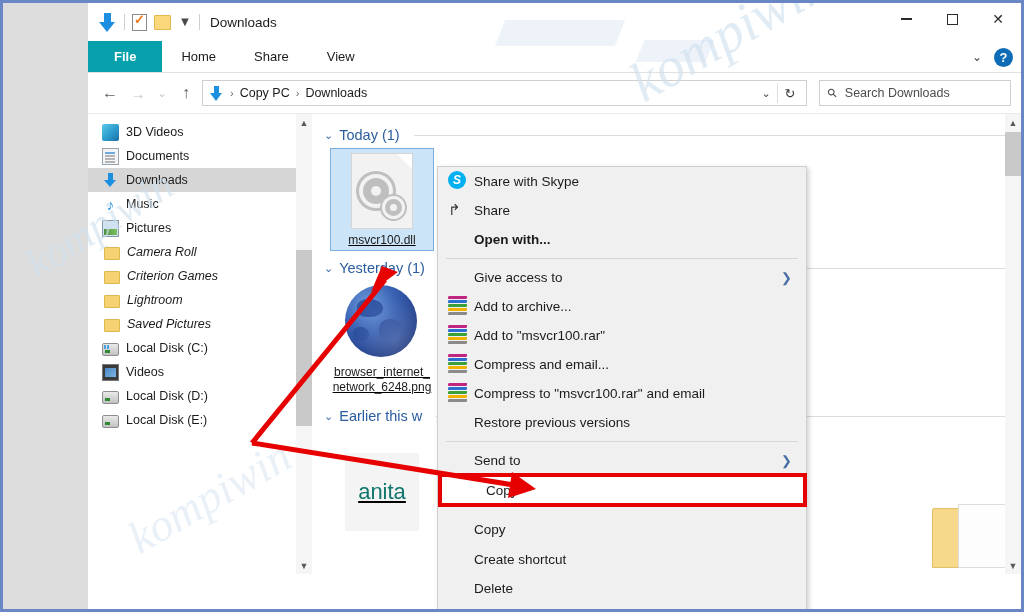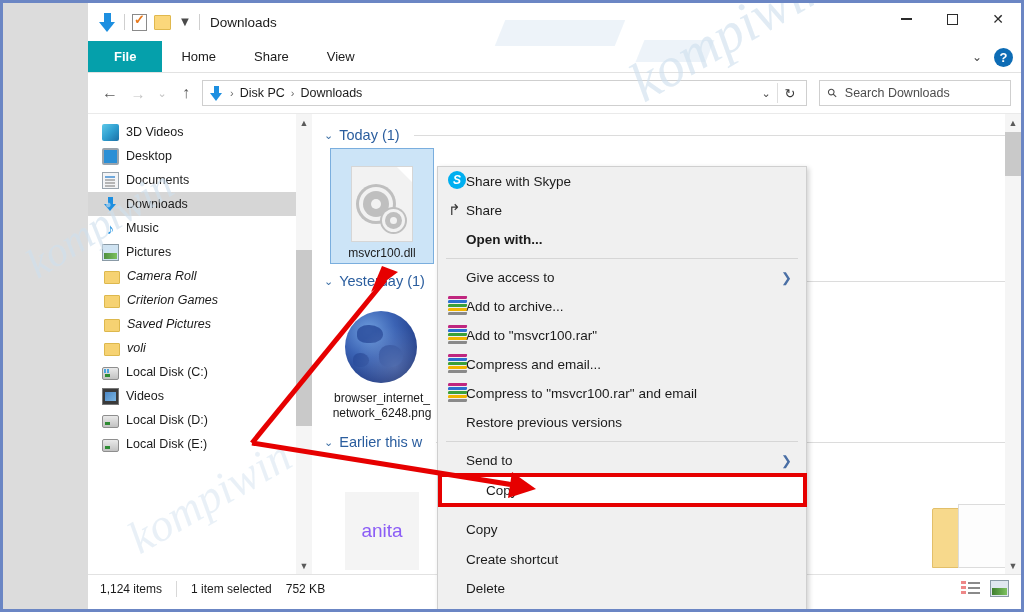--- a/index.html
+++ b/index.html
@@ -157,21 +157,21 @@
   .vscroll .arrow.bot { position: absolute; bottom: 0; width: 16px; }
   .vscroll .thumb { position: absolute; left: 0; width: 16px; background: #c9c9c9; }
 
   
   #filearea { flex: 1; background: #fff; position: relative; padding-top: 8px; overflow: hidden; }
   .group-hdr { display: flex; align-items: center; gap: 6px; padding-left: 12px; height: 26px; }
   .group-chev { font-size: 11px; color: #3a6ea5; }
   .group-label { font-size: 14.5px; color: #2a5d9e; white-space: nowrap; }
   .group-line { flex: 1; height: 1px; background: #dcdcdc; margin: 0 12px 0 8px; }
 
-  .tile { width: 104px; margin-left: 18px; padding: 17px 2px 2px; text-align: center; }
+  .tile { width: 104px; margin-left: 18px; padding: 4px 2px 2px; text-align: center; text-decoration: underline; }
   .tile.sel { background: #cce4f7; border: 1px solid #7aaede; }
   .tile .thumb-box { width: 74px; height: 78px; margin: 0 auto; position: relative; }
   .tile .fname { font-size: 12px; color: #1b1b1b; line-height: 15px; word-break: break-all; margin-top: 2px; }
 
   
   .dll-ico { width: 62px; height: 76px; margin: 0 auto; background: #f2f2f2;
              border: 1px solid #d6d6d6; position: relative; }
   .dll-ico::before { content:""; position:absolute; right:0; top:0; border-left: 15px solid transparent;
              border-top: 15px solid #ffffff; }
   .gear { position: absolute; border-radius: 50%; background: #bfbfbf; }
@@ -219,21 +219,21 @@
 
   
   #ctxmenu {
     position: absolute; left: 437px; top: 166px; width: 370px; height: 446px;
     background: #f0f0f0; border: 1px solid #cfcfcf; z-index: 30; overflow: hidden;
     box-shadow: 2px 2px 5px rgba(0,0,0,.18);
   }
   .mi { height: 29px; display: flex; align-items: center; padding-left: 8px;
         font-size: 13.5px; color: #1b1b1b; position: relative; }
   .mi.bold { font-weight: bold; }
-  .mi .mlabel { margin-left: 20px; }
+  .mi .mlabel { margin-left: 28px; }
   .mi .micon { position: absolute; left: 10px; width: 20px; height: 20px; top: 4px; }
   .mi .chev { position: absolute; right: 14px; font-size: 13px; color: #4a6fa5; }
   .msep { height: 1px; background: #d6d6d6; margin: 4px 8px; }
 
   .ico-skype { width: 18px; height: 18px; border-radius: 50%; background: #00aff0;
                color: #fff; font-size: 12px; font-weight: bold; display:flex;
                align-items:center; justify-content:center; font-style: italic; }
   .ico-share { font-size: 15px; color: #3a3a3a; line-height: 20px; }
   .ico-rar { width: 19px; height: 19px; position: relative; }
   .ico-rar i { position:absolute; left:0; width:19px; height:3.4px; display:block;
@@ -298,21 +298,21 @@
 
     <div id="addressrow">
       <div class="navbtn">←</div>
       <div class="navbtn dim">→</div>
       <div class="navbtn small dim">⌄</div>
       <div class="navbtn">↑</div>
 
       <div id="addressbox">
         <span class="addr-icon"></span>
         <span class="crumb-sep">›</span>
-        <span class="crumb">Disk PC</span>
+        <span class="crumb">Copy PC</span>
         <span class="crumb-sep">›</span>
         <span class="crumb">Downloads</span>
         <span class="addr-right">
           <span class="addr-chev">⌄</span>
           <span class="addr-div"></span>
           <span class="addr-refresh">↻</span>
         </span>
       </div>
 
       <div id="searchbox">
@@ -322,24 +322,20 @@
     </div>
 
     <div id="body">
 
       <div id="sidebar">
         <div class="tree-item">
           <span class="t-ico ic-3d"></span>
           <span>3D Videos</span>
           </div>
         <div class="tree-item">
-          <span class="t-ico ic-desktop"></span>
-          <span>Desktop</span>
-          </div>
-        <div class="tree-item">
           <span class="t-ico ic-doc"></span>
           <span>Documents</span>
           </div>
         <div class="tree-item sel">
           <span class="t-ico ic-dl"></span>
           <span>Downloads</span>
           </div>
         <div class="tree-item">
           <span class="t-ico ic-music">♪</span>
           <span>Music</span>
@@ -351,25 +347,25 @@
         <div class="tree-item indent">
           <span class="t-ico ic-folder"></span>
           <span>Camera Roll</span>
           </div>
         <div class="tree-item indent">
           <span class="t-ico ic-folder"></span>
           <span>Criterion Games</span>
           </div>
         <div class="tree-item indent">
           <span class="t-ico ic-folder"></span>
-          <span>Saved Pictures</span>
+          <span>Lightroom</span>
           </div>
         <div class="tree-item indent">
           <span class="t-ico ic-folder"></span>
-          <span>voli</span>
+          <span>Saved Pictures</span>
           </div>
         <div class="tree-item">
           <span class="t-ico ic-disk sys"></span>
           <span>Local Disk (C:)</span>
           </div>
         <div class="tree-item">
           <span class="t-ico ic-video"></span>
           <span>Videos</span>
           </div>
         <div class="tree-item">
@@ -426,49 +422,39 @@
         </div>
 
         <div class="group-hdr" style="margin-top:6px;">
           <span class="group-chev">⌄</span>
           <span class="group-label">Earlier this w</span>
           <span class="group-line"></span>
         </div>
 
         <div class="tile" style="margin-top:20px;">
           <div class="thumb-box" style="background:#f4f4f4;display:flex;align-items:center;justify-content:center;">
-            <span style="font-size:19px;color:#8b5cf6;font-family:'Liberation Sans',sans-serif;">anita</span>
+            <span style="font-size:22px;color:#0f766e;font-family:'Liberation Sans',sans-serif;">anita</span>
           </div>
         </div>
 
         <div style="position:absolute; left:620px; top:390px;">
           <div class="folder-big">
             <div class="back"></div>
               <div class="page"></div>
           </div>
         </div>
 
         <div id="fscroll">
           <div class="arrow" style="height:17px;display:flex;align-items:center;justify-content:center;font-size:9px;color:#5a5a5a;">▲</div>
           <div class="thumb" style="position:absolute;left:0;top:18px;width:16px;height:44px;background:#c9c9c9;"></div>
           <div style="position:absolute;bottom:0;width:16px;height:17px;display:flex;align-items:center;justify-content:center;font-size:9px;color:#5a5a5a;">▼</div>
         </div>
       </div>
     </div>
 
-    <div id="statusbar">
-      <span class="status-txt">1,124 items</span>
-      <span class="status-div"></span>
-      <span class="status-txt">1 item selected</span>
-      <span class="status-txt">752 KB</span>
-      <span class="view-btns">
-        <span class="vb vb-details"></span>
-        <span class="vb vb-large"></span>
-      </span>
-    </div>
   </div>
 
   <div id="ctxmenu">
     <div class="mi">
       <span class="micon">
           <span class="ico-skype">S</span>
         </span>
       <span class="mlabel">Share with Skype</span>
     </div>
     <div class="mi">

